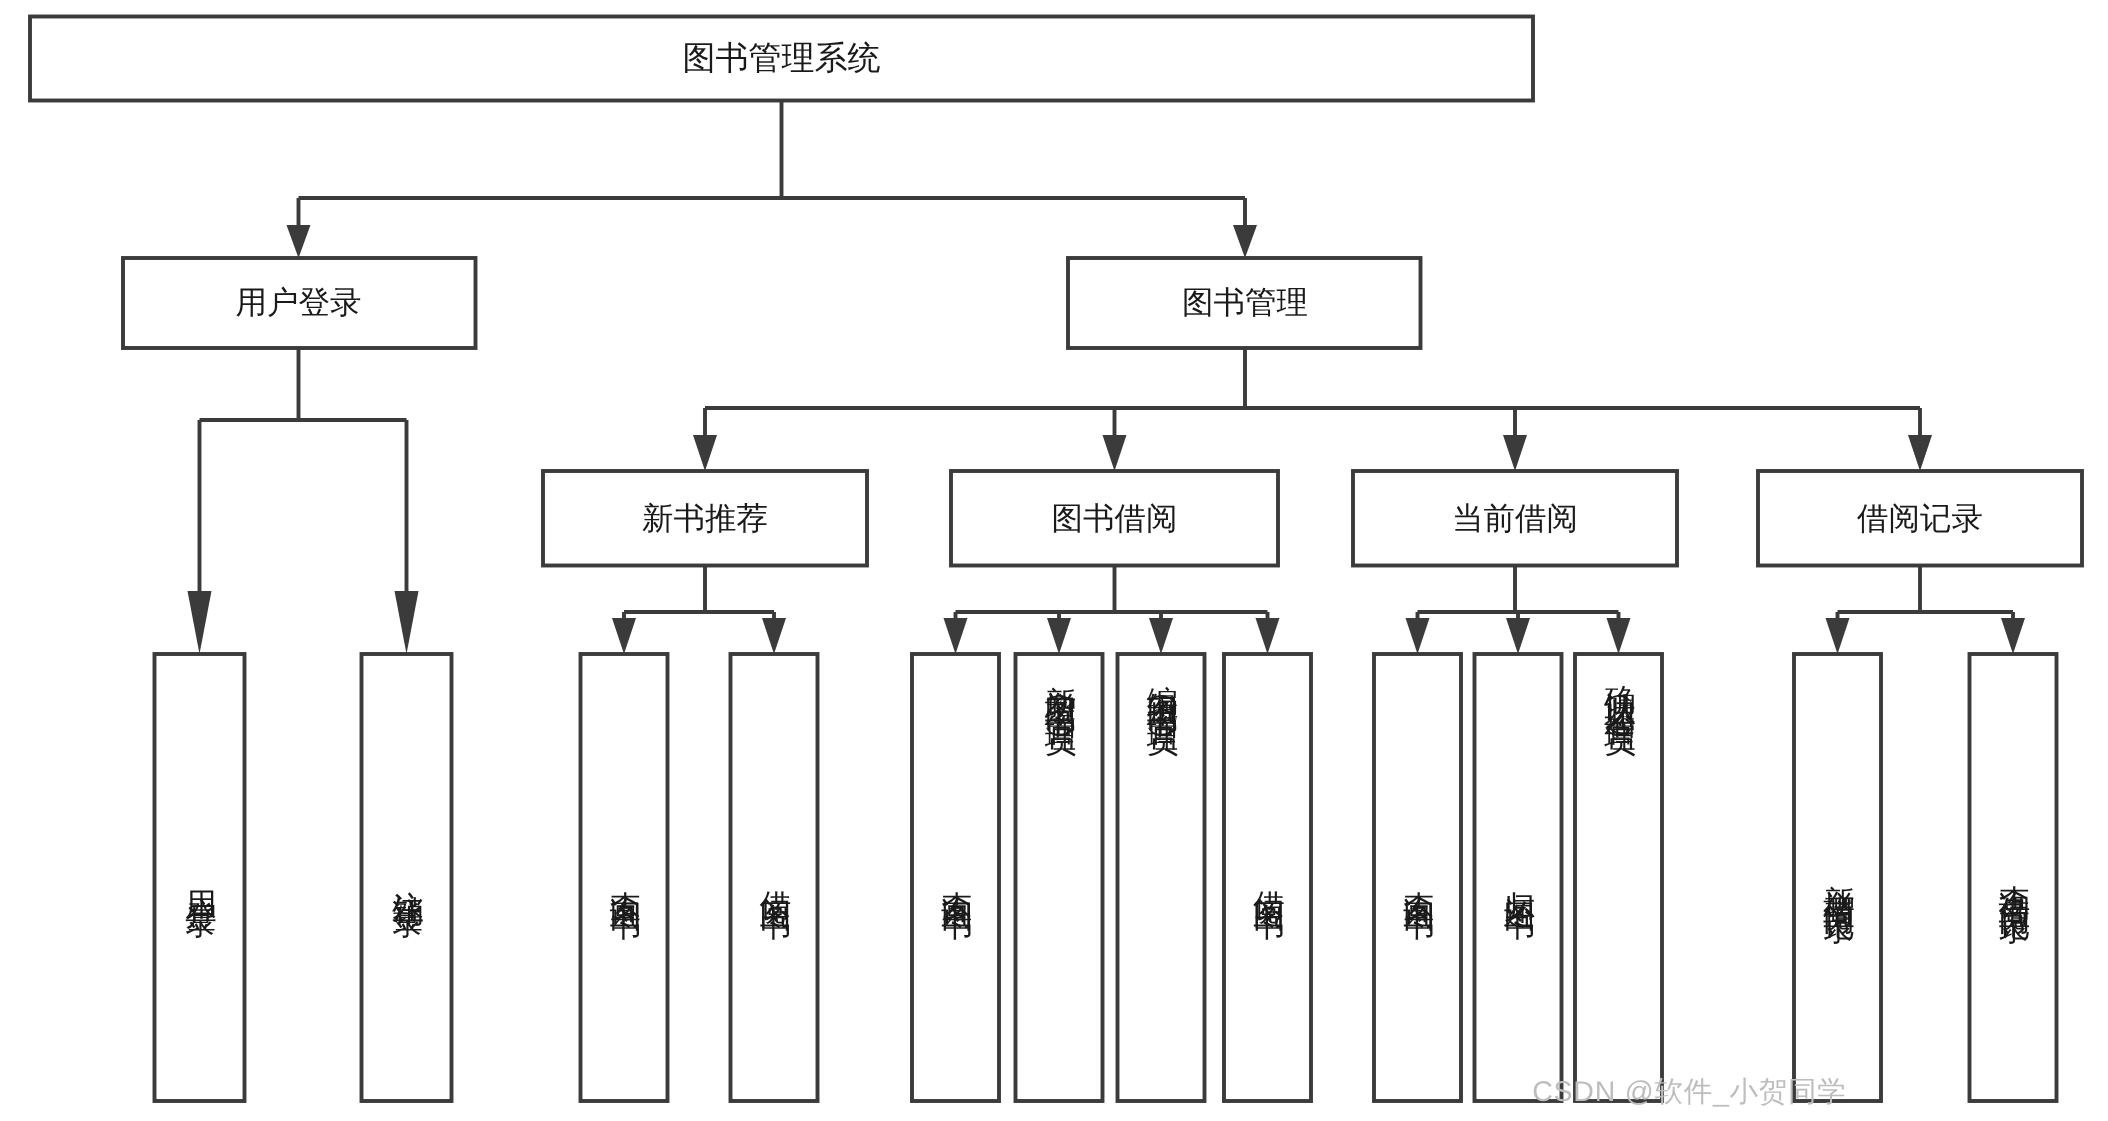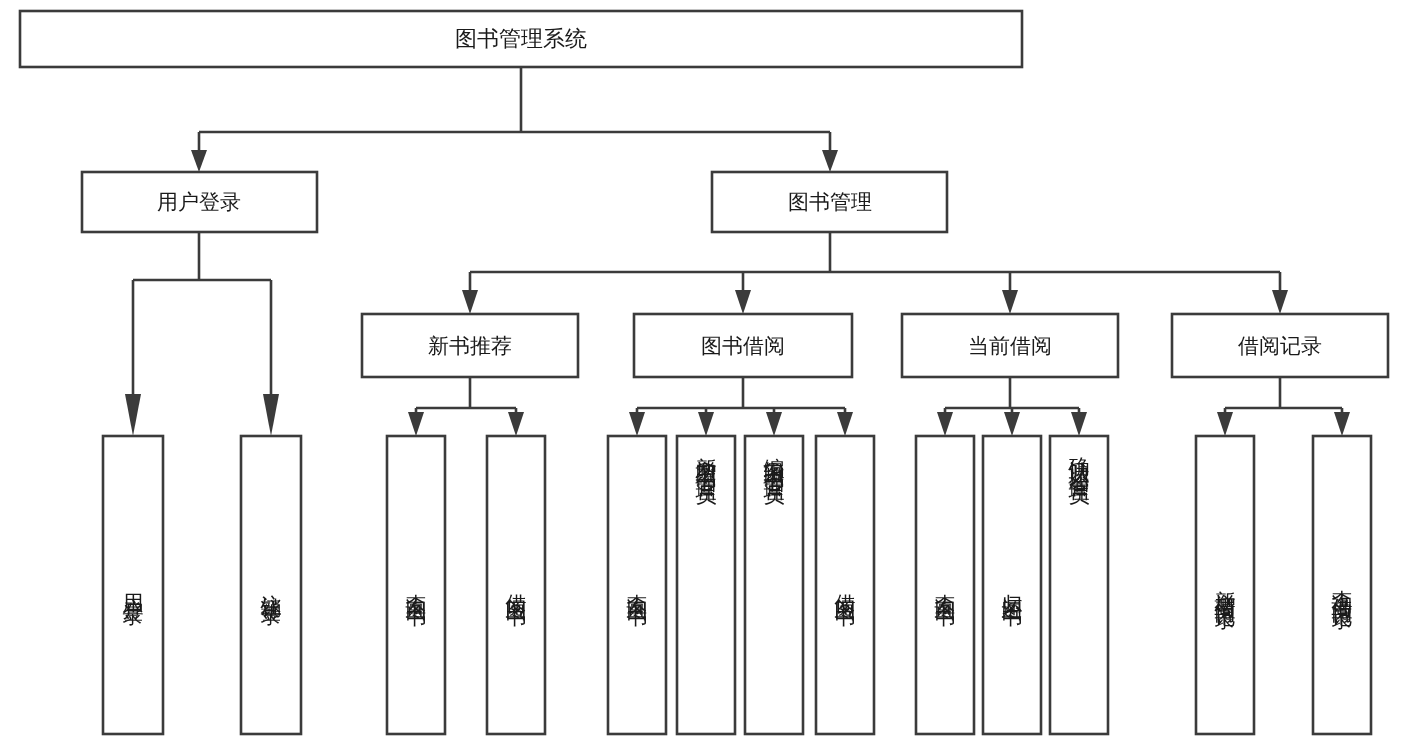--- a/index.html
+++ b/index.html
@@ -233,13 +233,14 @@
     <span class="leaf-label">确认归还（管理员）</span>
   </div>
 
   <div class="leaf-label-wrap" style="left:1196px; top:436px; width:58px; height:298px;">
     <span class="leaf-label">新增借阅记录</span>
   </div>
   <div class="leaf-label-wrap" style="left:1313px; top:436px; width:58px; height:298px;">
     <span class="leaf-label">查询借阅记录</span>
   </div>
 
+  <div id="watermark">CSDN @软件_小贺同学</div>
 </div>
 
 </body></html>

